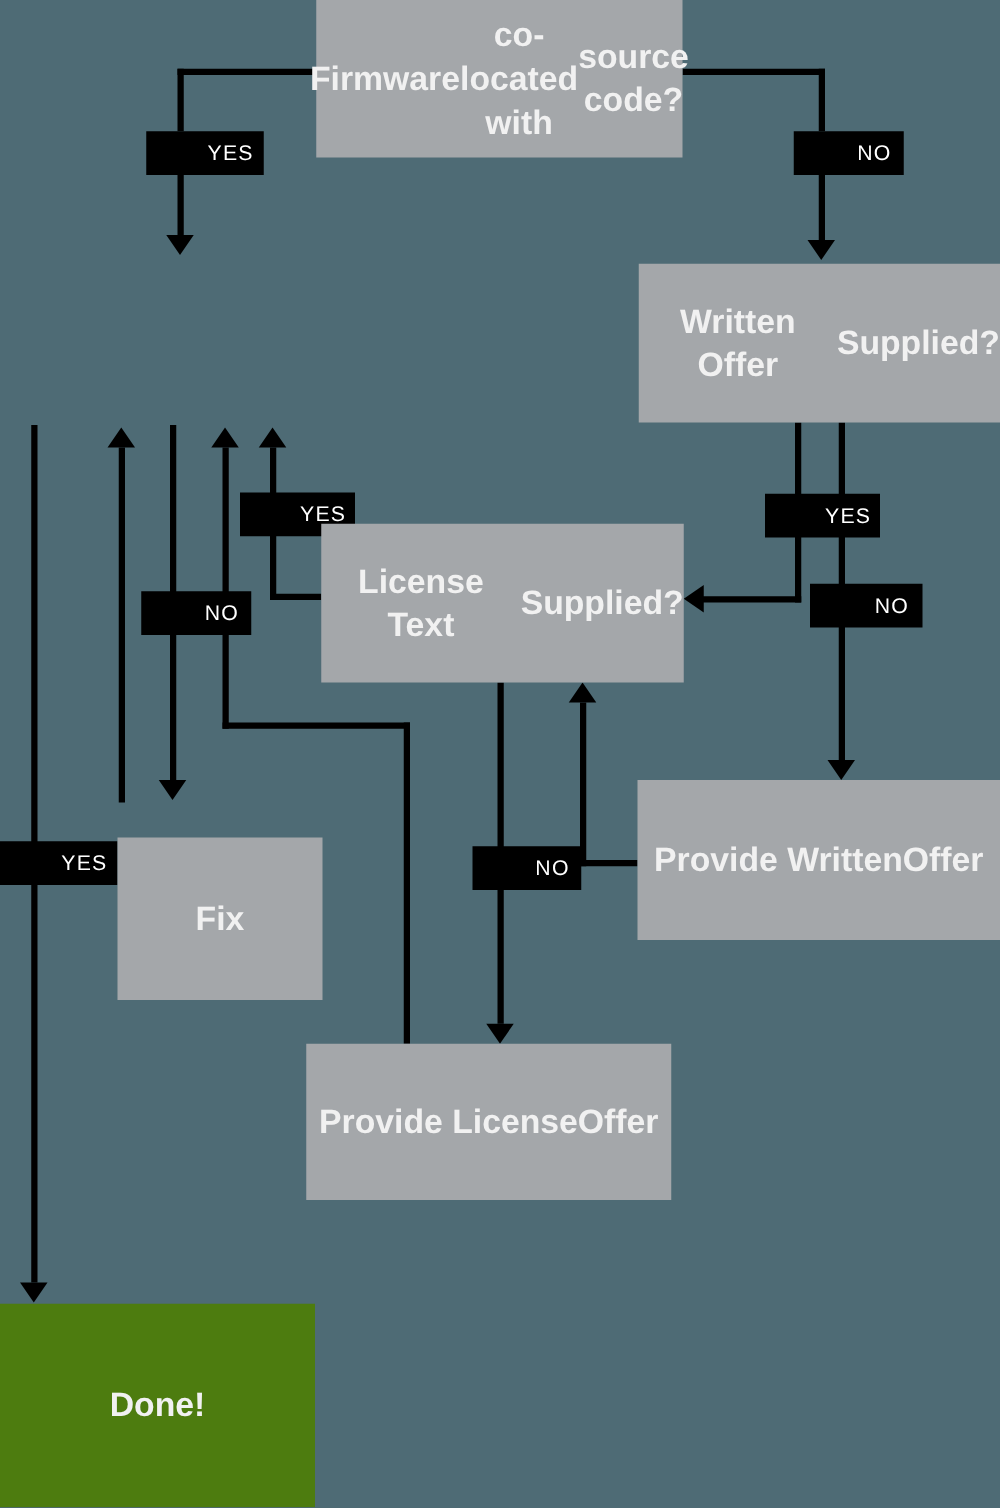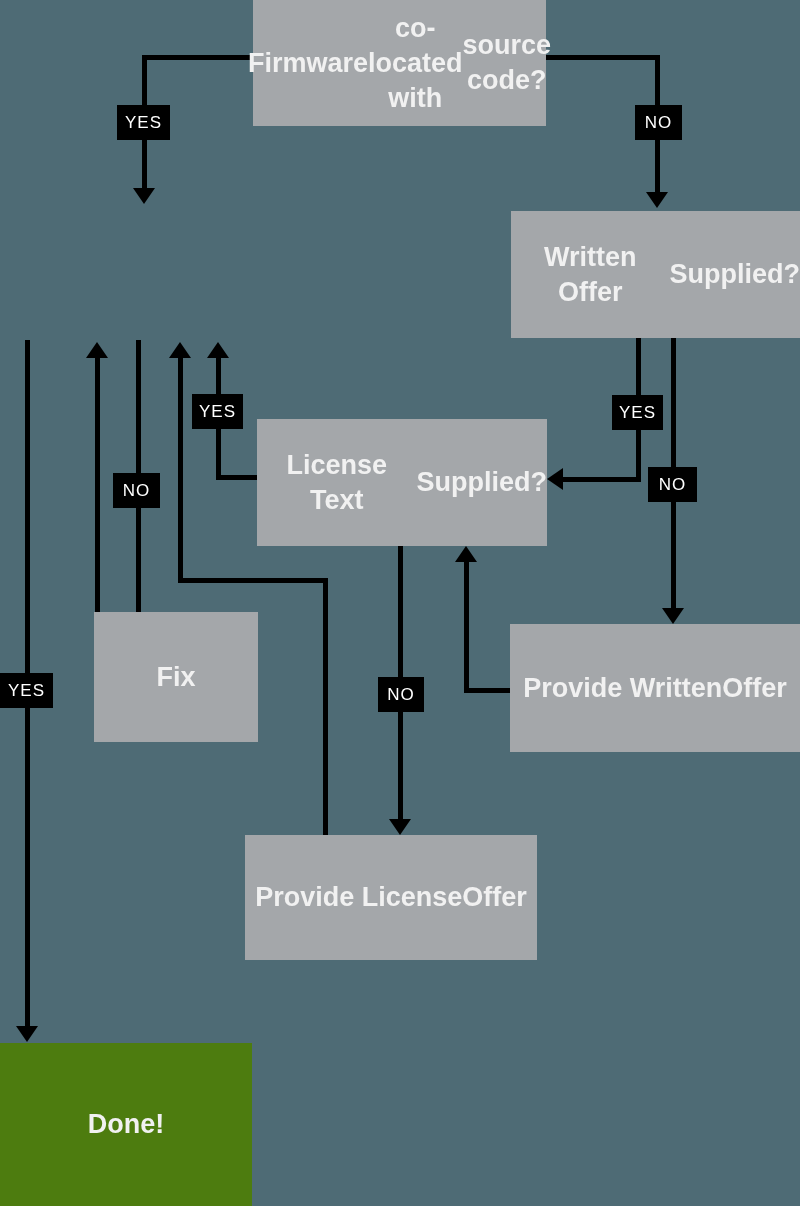--- a/index.html
+++ b/index.html
@@ -24,21 +24,21 @@
   .seg.h{height:5px;}
   .seg.v{width:5px;}
   .arrow{position:absolute;width:0;height:0;}
   .arrow.down{border-left:11px solid transparent;border-right:11px solid transparent;border-top:16px solid #000;}
   .arrow.up{border-left:11px solid transparent;border-right:11px solid transparent;border-bottom:16px solid #000;}
   .arrow.left{border-top:11px solid transparent;border-bottom:11px solid transparent;border-right:16px solid #000;}
   .badge{
     position:absolute;
     background:#000;color:#fff;
     display:flex;align-items:center;justify-content:center;
-    font-size:17px;letter-spacing:1px;font-weight:300;
+    font-size:17px;letter-spacing:1px;font-weight:300;padding-left:41px;
   }
 </style>
 </head>
 <body>
 
 <div class="canvas">
 
   <div class="seg h" style="left:142px;top:55px;width:111px"></div>
   <div class="seg v" style="left:142px;top:55px;height:50px"></div>
   <div class="seg v" style="left:142px;top:140px;height:48px"></div>
@@ -116,21 +116,21 @@
   <div class="node" style="left:511px;top:211px;width:289px;height:127px">
     <span>Written Offer</span>
     <span>Supplied?</span>
   </div>
 
   <div class="node" style="left:257px;top:419px;width:290px;height:127px">
     <span>License Text</span>
     <span>Supplied?</span>
   </div>
 
-  <div class="node" style="left:94px;top:612px;width:164px;height:130px">
+  <div class="node" style="left:94px;top:670px;width:164px;height:130px">
     <span>Fix</span>
   </div>
 
   <div class="node" style="left:510px;top:624px;width:290px;height:128px">
     <span>Provide Written</span>
     <span>Offer</span>
   </div>
 
   <div class="node" style="left:245px;top:835px;width:292px;height:125px">
     <span>Provide License</span>

